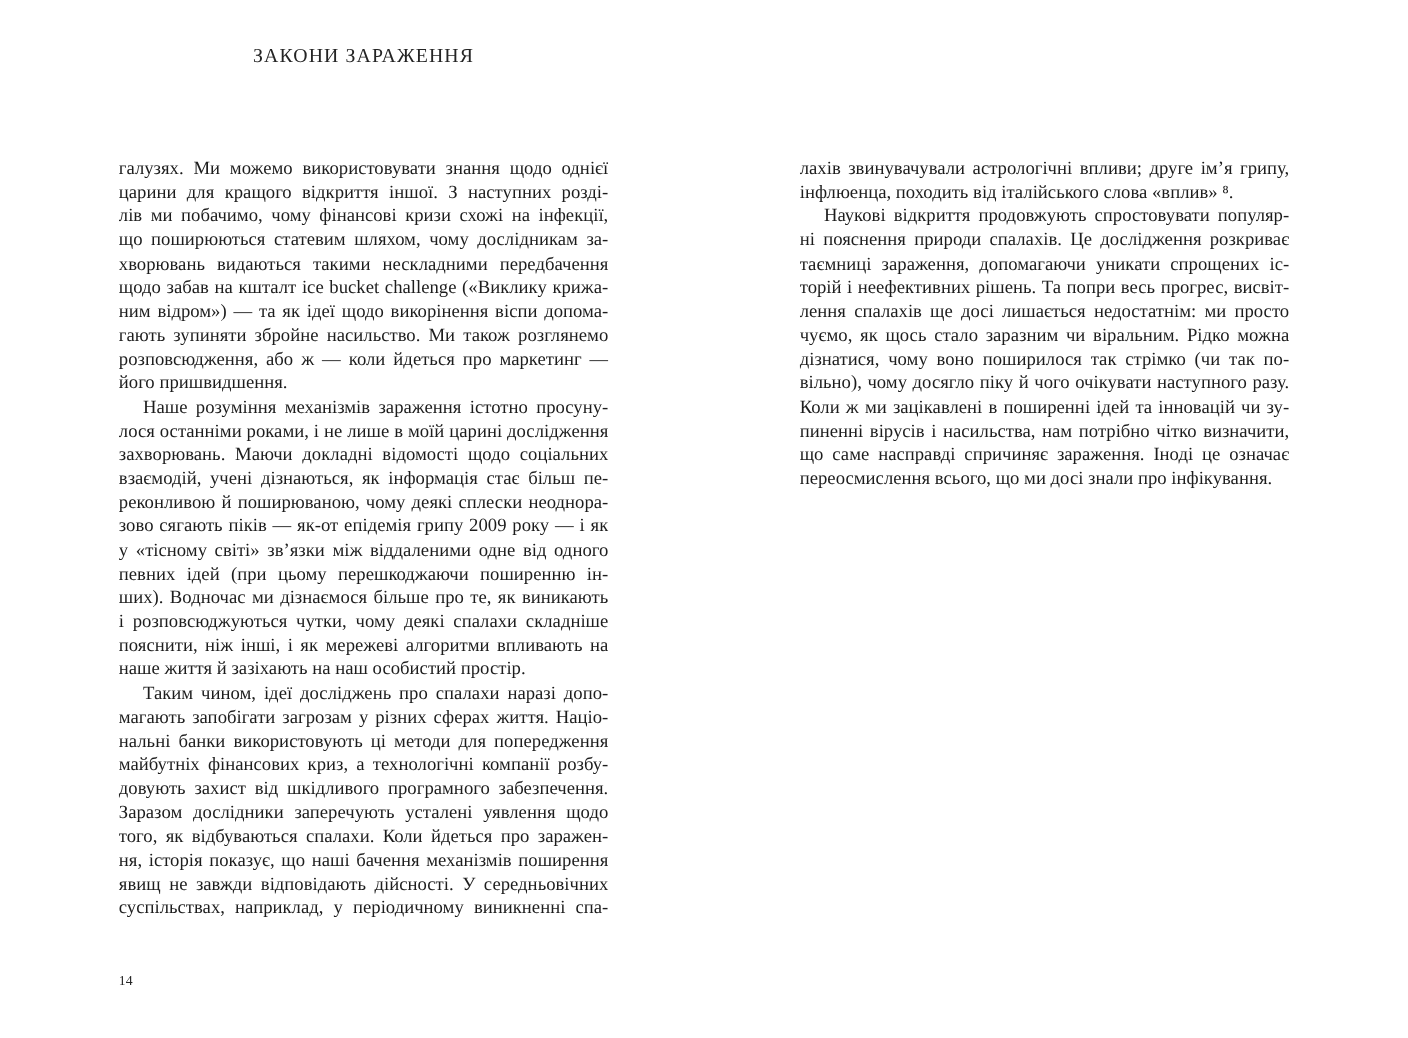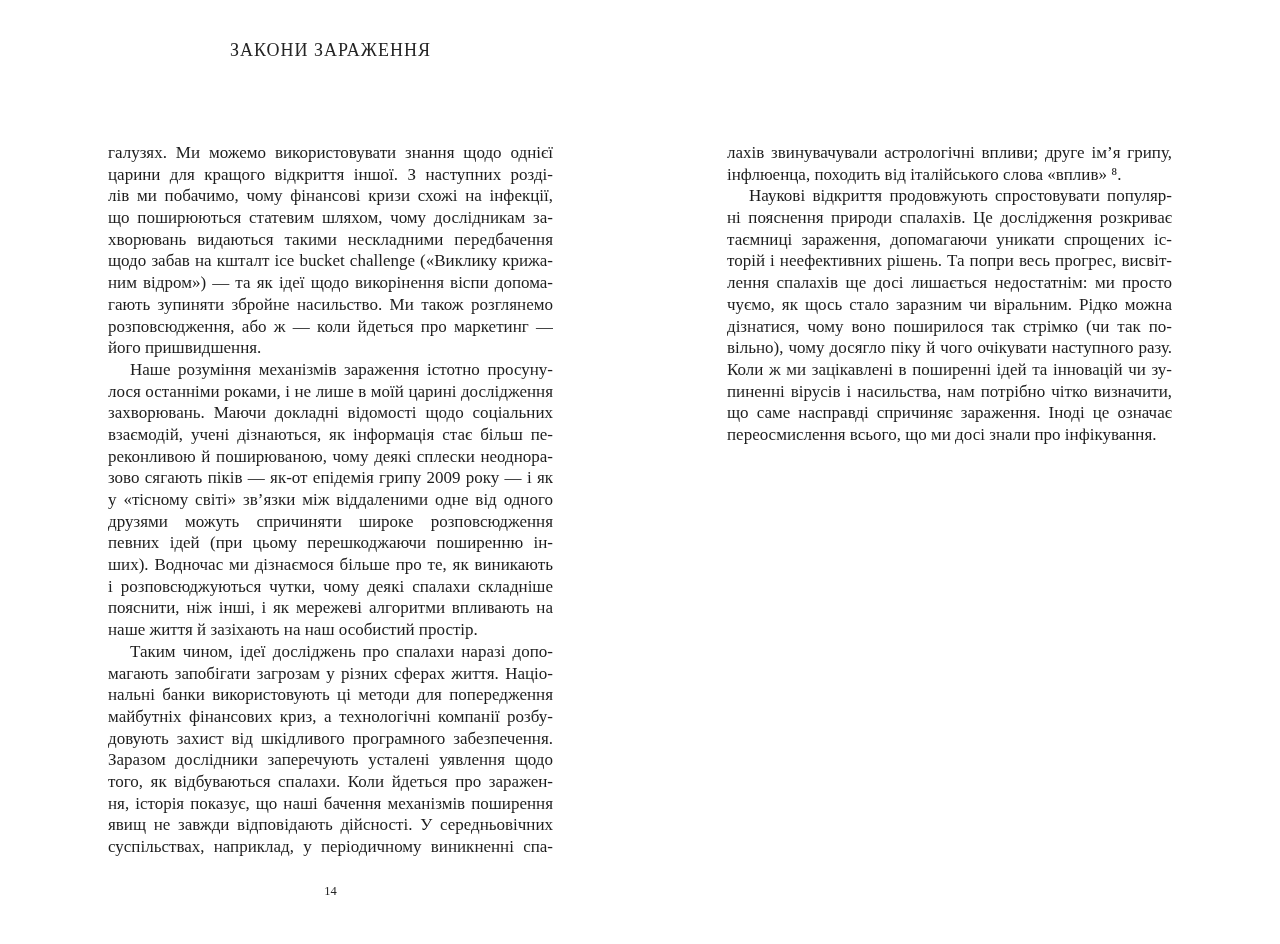--- a/index.html
+++ b/index.html
@@ -49,21 +49,20 @@
     overflow: hidden;
     white-space: normal;
   }
   .line.indent { text-indent: 22px; font-family: Liberation Serif, serif; }
   .line.para-end { text-align-last: left; }
   .page-number {
     position: absolute;
     top: 884px;
     left: 0;
     width: 100%;
-    text-align: center;
     font-size: 12.5px;
     color: #242424;
   }
 </style>
 </head>
 <body>
 
 <div class="page page-left">
   <div class="running-head">ЗАКОНИ ЗАРАЖЕННЯ</div>
   <div class="text-block">
@@ -80,21 +79,20 @@
         <div class="line para-end">його пришвидшення.</div>
       </div>
       <div>
         <div class="line indent">Наше розуміння механізмів зараження істотно просуну-</div>
         <div class="line">лося останніми роками, і не лише в моїй царині дослідження</div>
         <div class="line">захворювань. Маючи докладні відомості щодо соціальних</div>
         <div class="line">взаємодій, учені дізнаються, як інформація стає більш пе-</div>
         <div class="line">реконливою й поширюваною, чому деякі сплески неоднора-</div>
         <div class="line">зово сягають піків — як-от епідемія грипу 2009 року — і як</div>
         <div class="line">у «тісному світі» зв’язки між віддаленими одне від одного</div>
-        <div class="line">друзями можуть спричиняти широке розповсюдження</div>
         <div class="line">певних ідей (при цьому перешкоджаючи поширенню ін-</div>
         <div class="line">ших). Водночас ми дізнаємося більше про те, як виникають</div>
         <div class="line">і розповсюджуються чутки, чому деякі спалахи складніше</div>
         <div class="line">пояснити, ніж інші, і як мережеві алгоритми впливають на</div>
         <div class="line para-end">наше життя й зазіхають на наш особистий простір.</div>
       </div>
       <div>
         <div class="line indent">Таким чином, ідеї досліджень про спалахи наразі допо-</div>
         <div class="line">магають запобігати загрозам у різних сферах життя. Націо-</div>
         <div class="line">нальні банки використовують ці методи для попередження</div>

